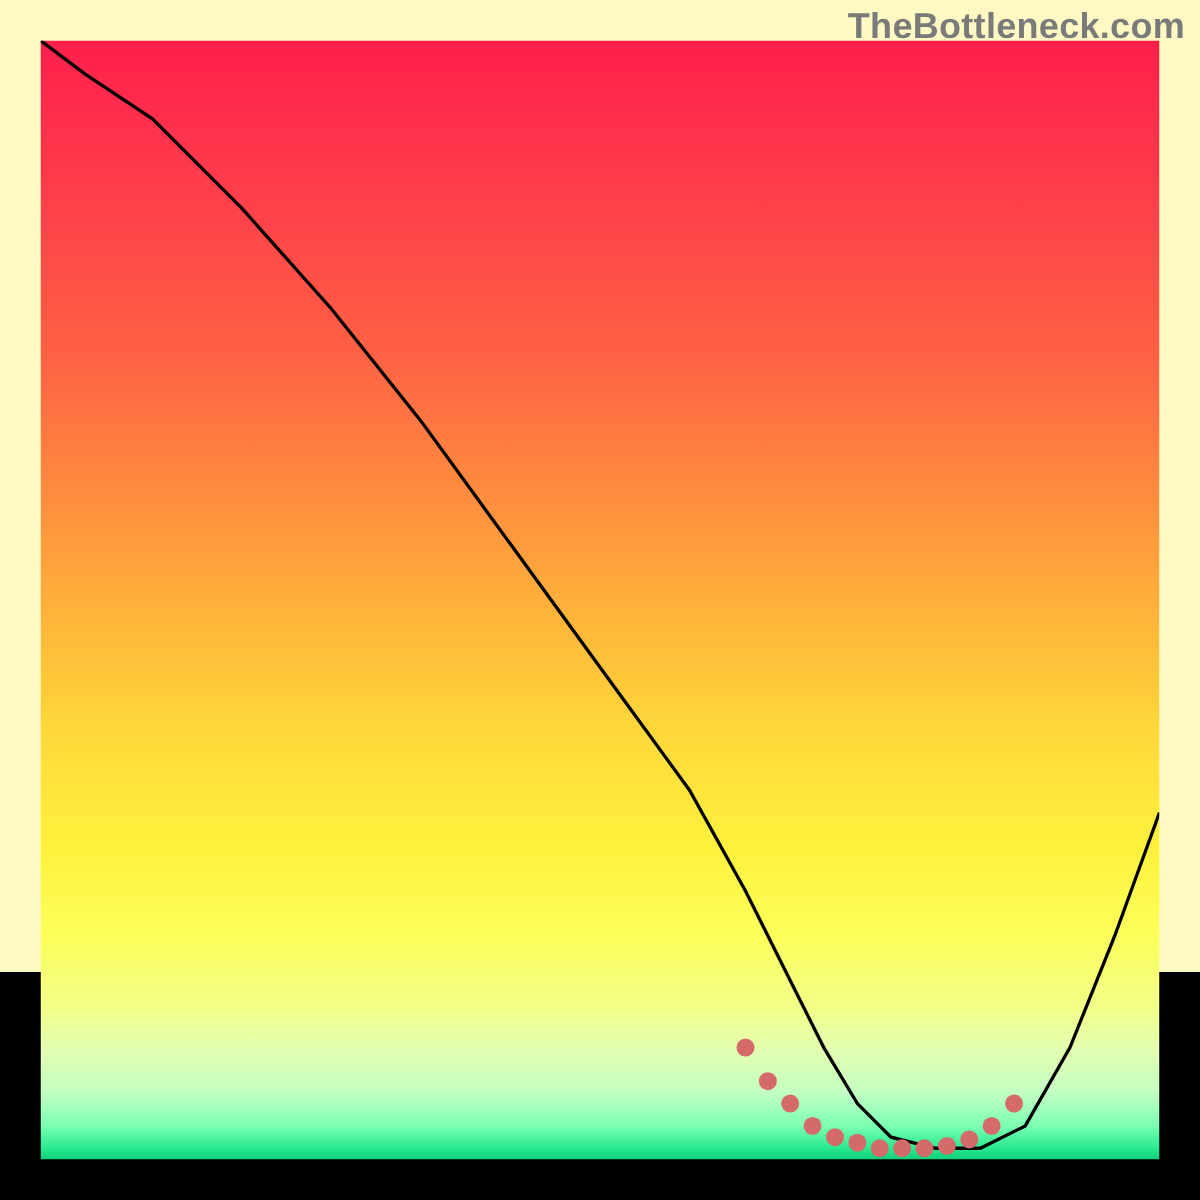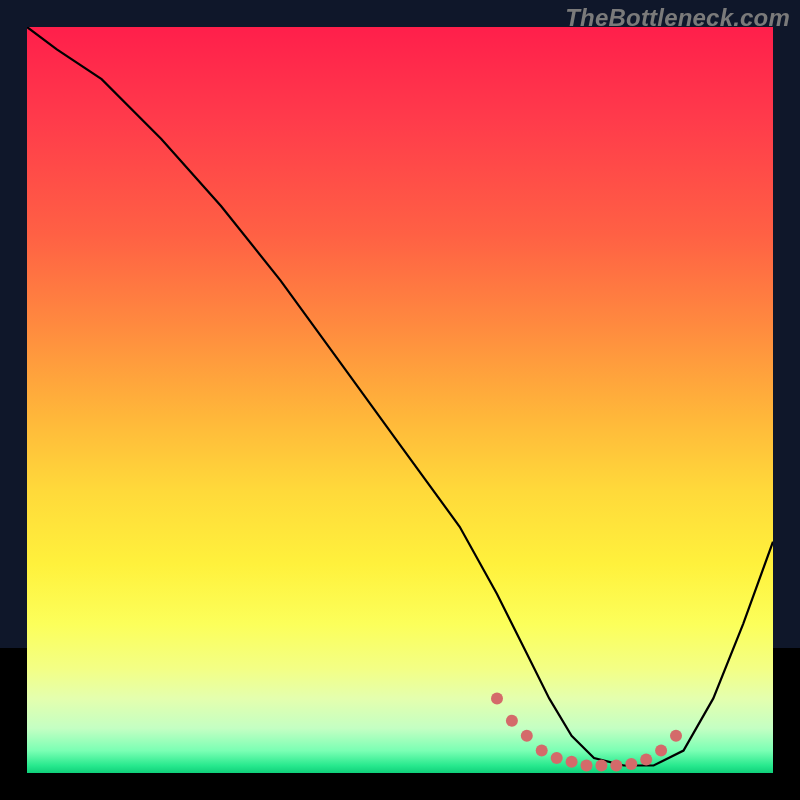--- a/index.html
+++ b/index.html
@@ -8,22 +8,21 @@
     width: 800px;
     height: 800px;
     background: #000;
     overflow: hidden;
     font-family: Arial, Helvetica, sans-serif;
   }
   .frame {
     position: relative;
     width: 800px;
     height: 648px;
-    background: #0f172a;
-    font-style: italic;
+    background: #fef9c3;
   }
   .watermark {
     position: absolute;
     top: 4px;
     right: 10px;
     color: #7a7a7a;
     font-size: 24px;
     font-weight: 600;
     letter-spacing: 0.2px;
     z-index: 5;

